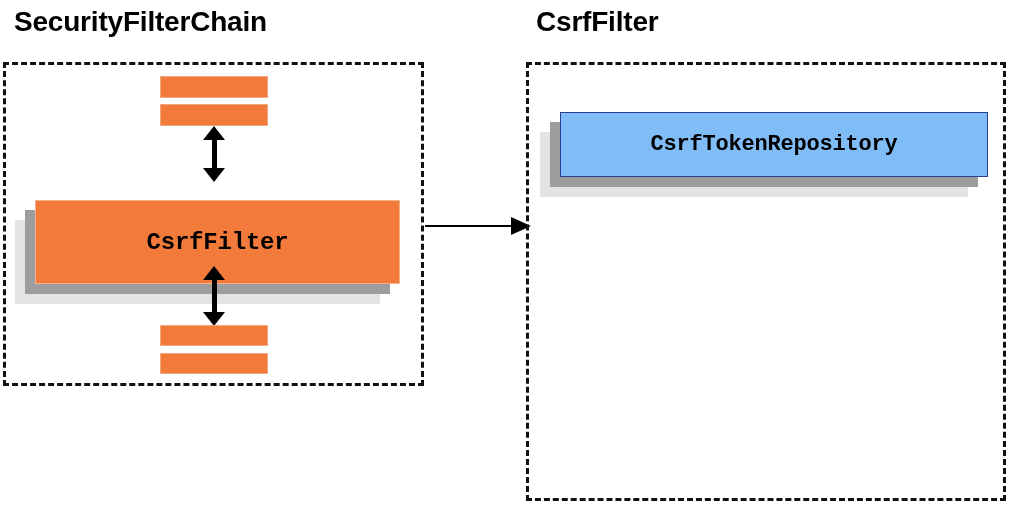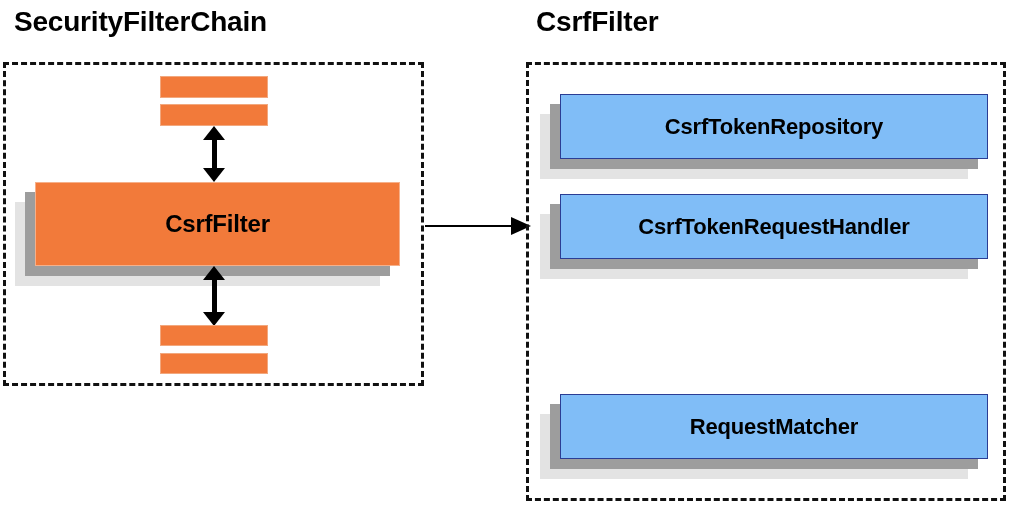--- a/index.html
+++ b/index.html
@@ -42,24 +42,25 @@
 
   
   .node {
     position: absolute;
     box-sizing: border-box;
   }
   .node .shadow-light,
   .node .shadow-dark,
   .node .face {
     position: absolute;
-    left: 0; top: 0;
+    left: 0; top: 18px;
     width: 100%;
     height: 100%;
     box-sizing: border-box;
+    font-family: Liberation Mono, monospace;
   }
   .node .shadow-light {
     background: #e3e3e3;
     transform: translate(-20px, 20px);
   }
   .node .shadow-dark {
     background: #9d9d9d;
     transform: translate(-10px, 10px);
   }
   .node .face {
@@ -182,26 +183,16 @@
   </div>
 
   <div class="dashed-box" id="panel-right"></div>
 
   <div class="node node-blue" style="left:560px; top:94px; width:428px; height:65px;">
     <div class="shadow-light"></div>
     <div class="shadow-dark"></div>
     <div class="face">CsrfTokenRepository</div>
   </div>
 
-  <div class="node node-blue" style="left:560px; top:194px; width:428px; height:65px;">
-    <div class="shadow-light"></div>
-    <div class="shadow-dark"></div>
-    <div class="face">CsrfTokenRequestHandler</div>
-  </div>
 
 
-  <div class="node node-blue" style="left:560px; top:394px; width:428px; height:65px;">
-    <div class="shadow-light"></div>
-    <div class="shadow-dark"></div>
-    <div class="face">RequestMatcher</div>
-  </div>
 
 </div>
 
 </body></html>

